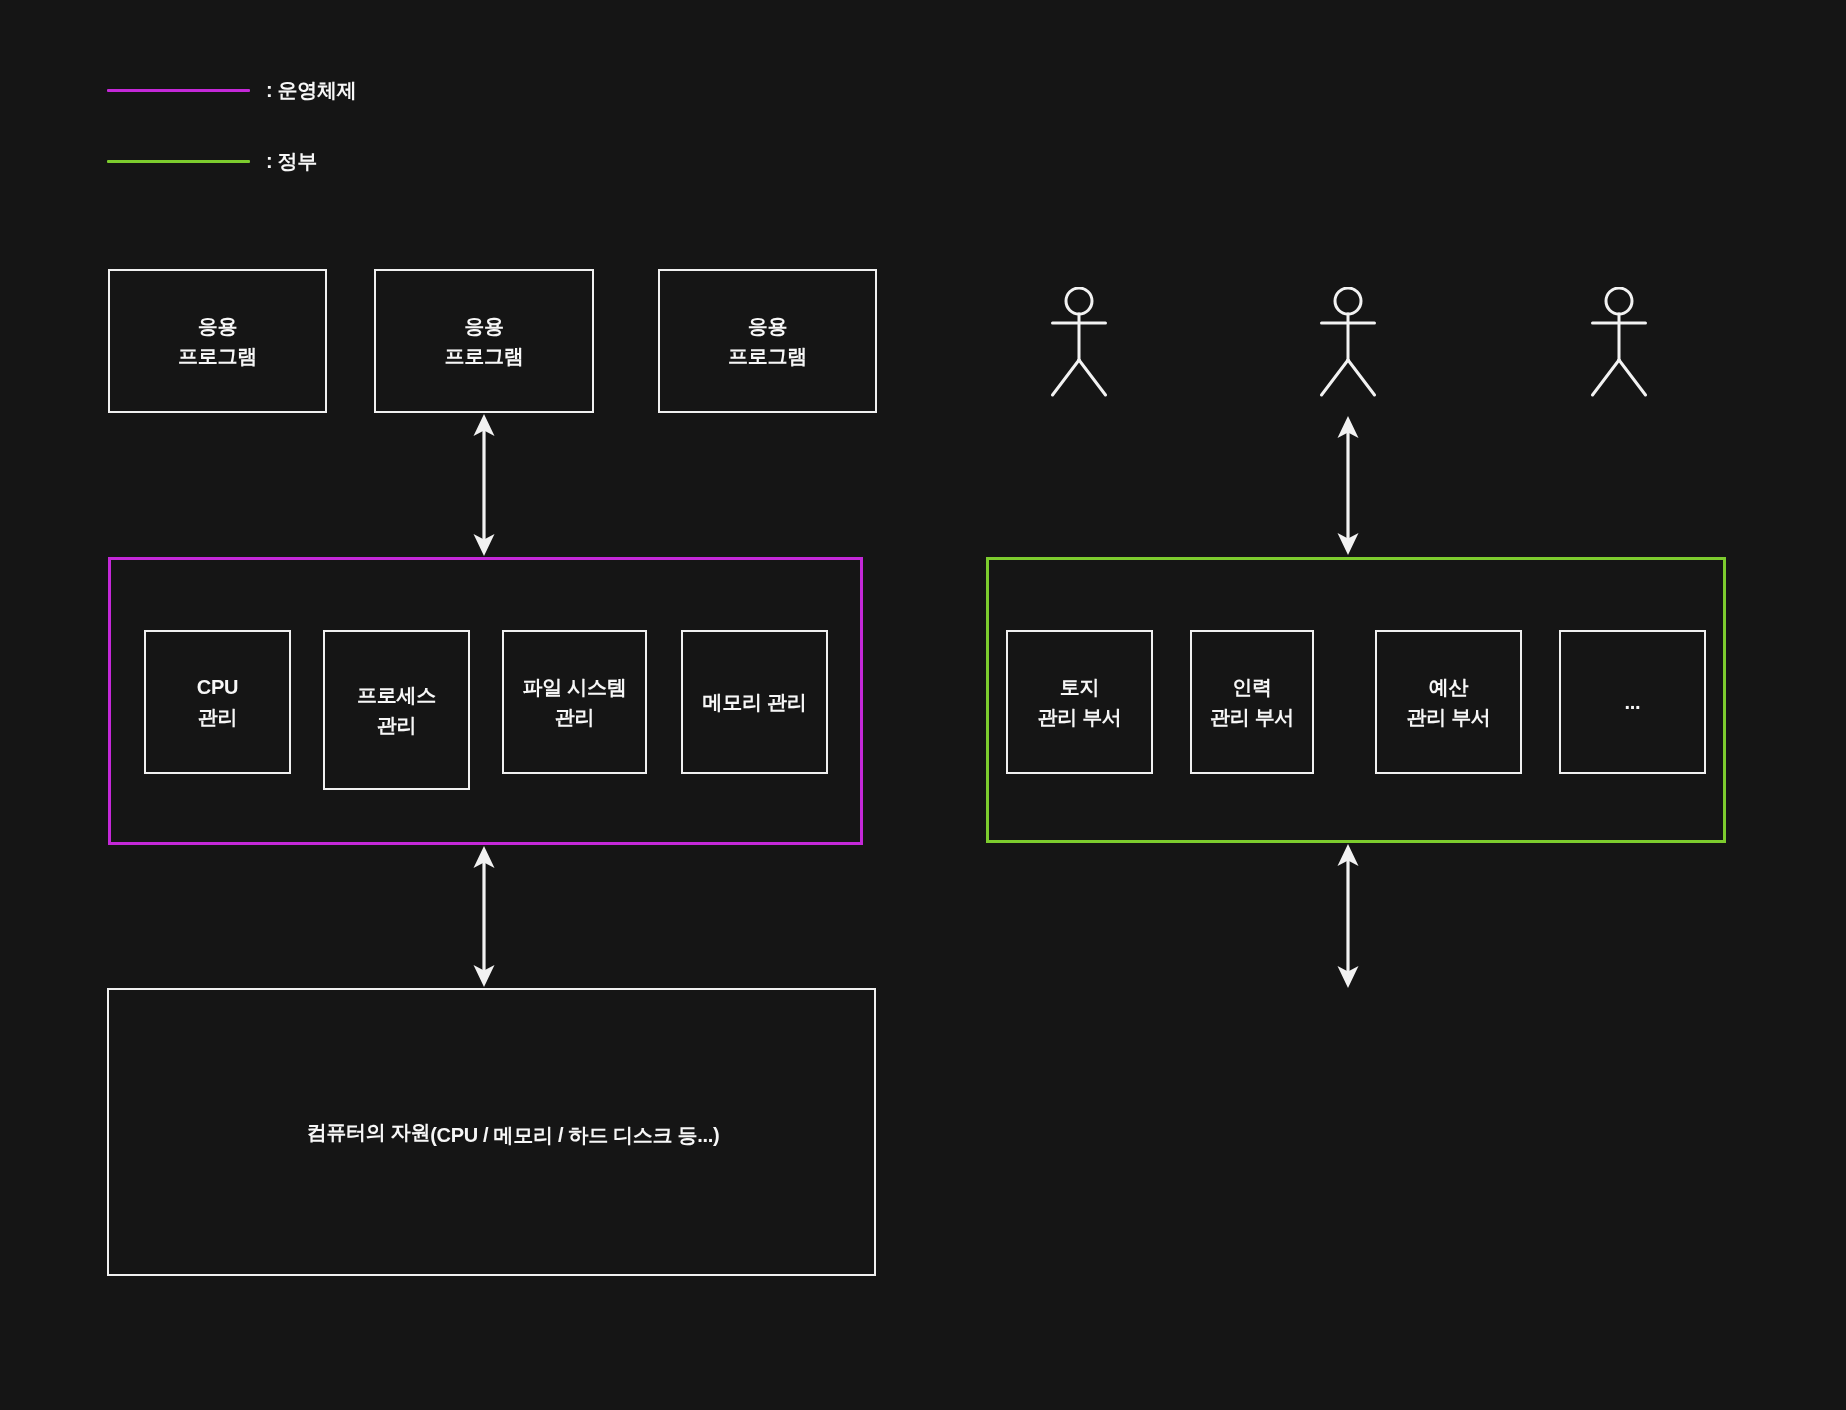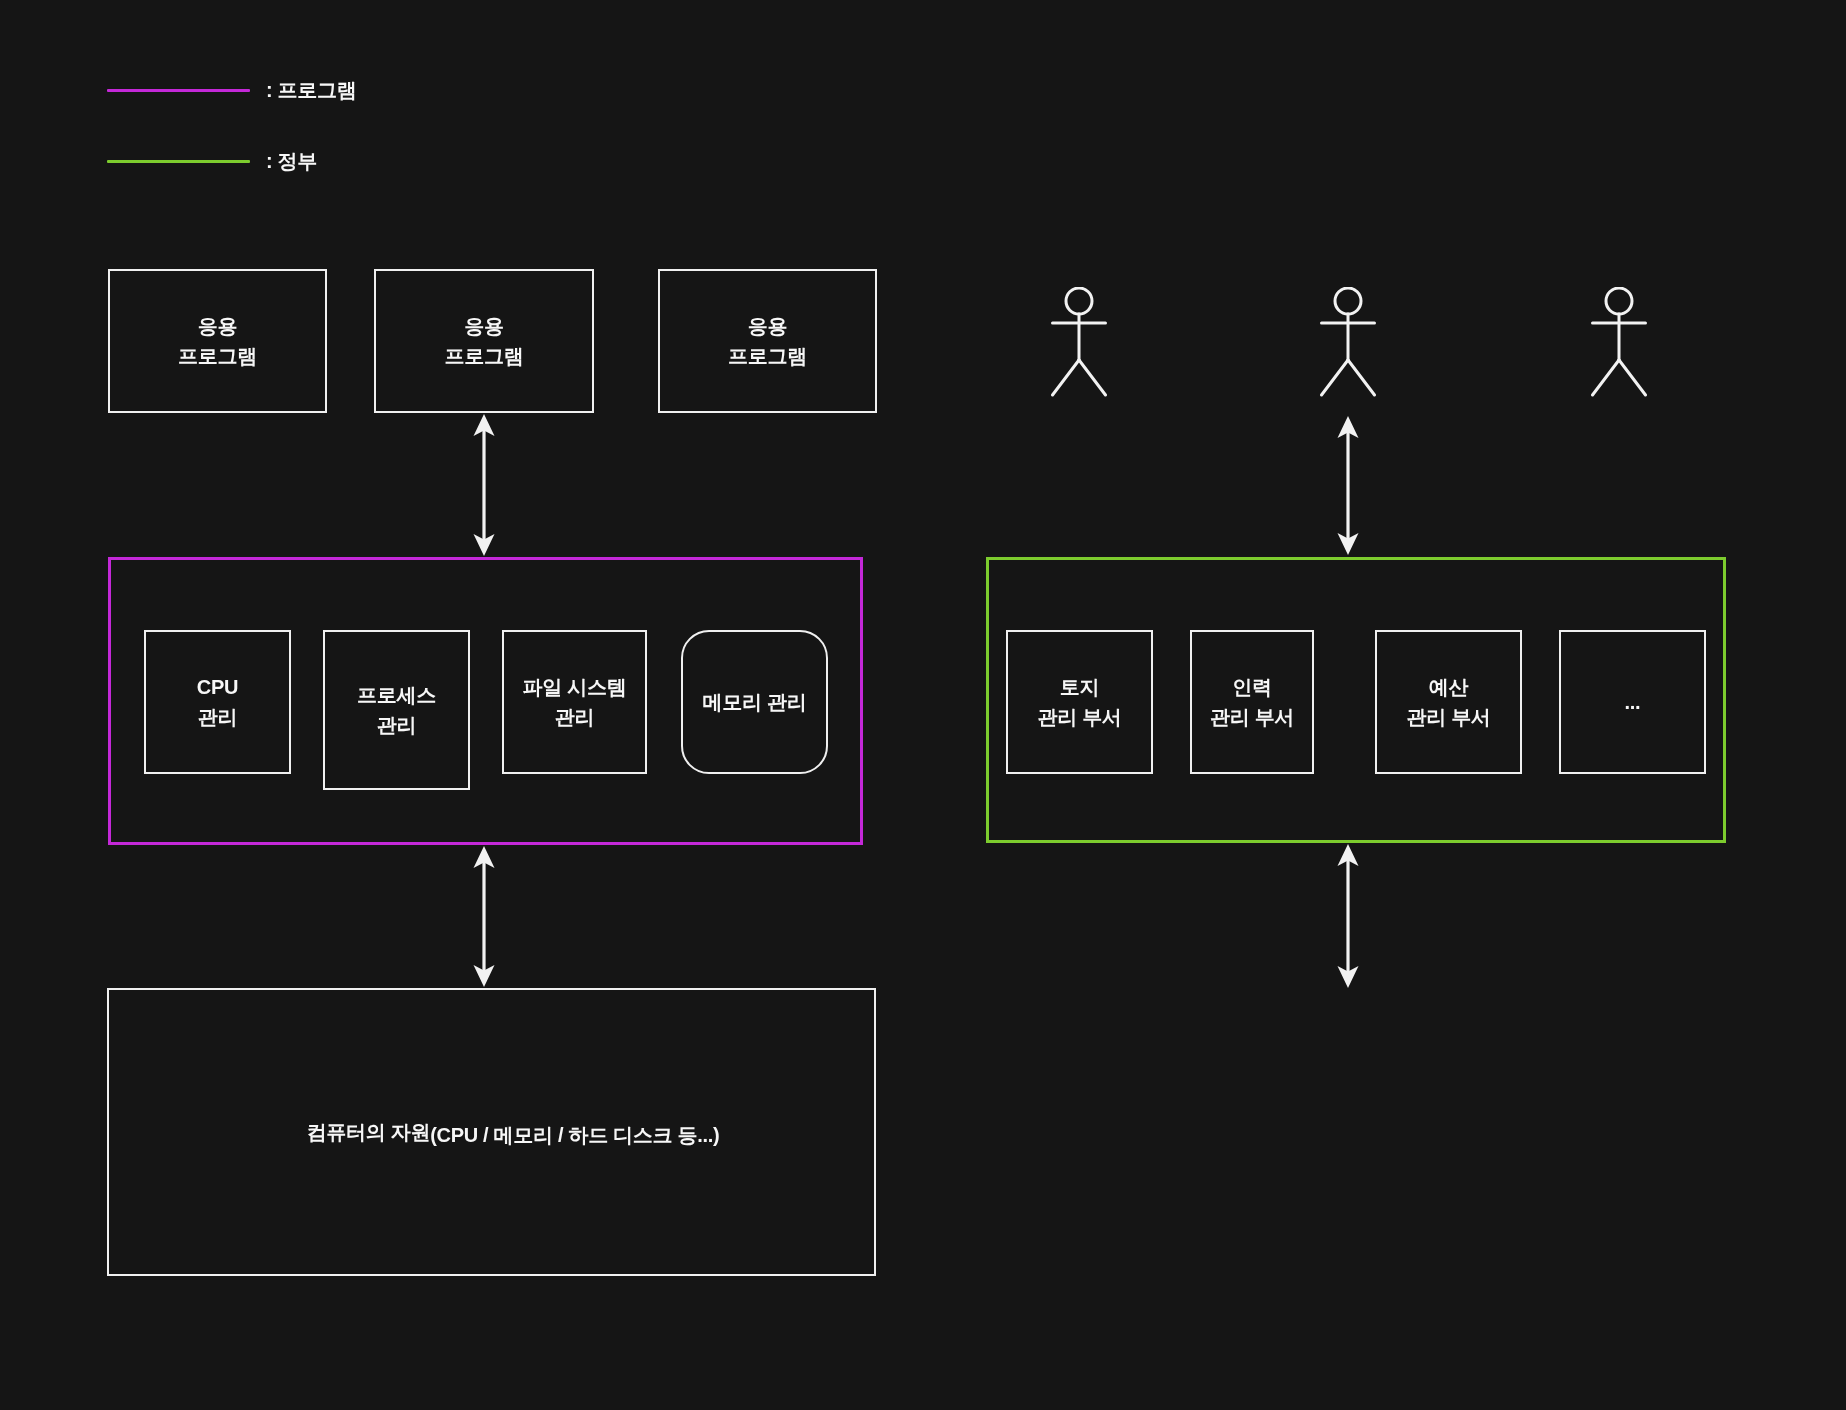--- a/index.html
+++ b/index.html
@@ -58,21 +58,21 @@
     stroke:#f2f2f2;stroke-width:3;fill:none;stroke-linecap:round;
   }
 </style>
 </head>
 <body>
 
 <div class="canvas">
 
   <div class="legend-row" style="left:107px;top:76px;">
     <div class="legend-line" style="background-color: rgb(196, 40, 216);"></div>
-    <div class="legend-label">: 프로그램</div>
+    <div class="legend-label">: 운영체제</div>
   </div>
   <div class="legend-row" style="left:107px;top:147px;">
     <div class="legend-line" style="background-color: rgb(125, 204, 46);"></div>
     <div class="legend-label">: 정부</div>
   </div>
 
   <div class="box white-box" style="left:108px;top:269px;width:219px;height:144px;">
     <div class="box-label">응용
 프로그램</div>
   </div>
@@ -98,21 +98,21 @@
 관리</div>
   </div>
   <div class="box module-box" style="left:323px;top:630px;width:147px;height:160px;">
     <div class="box-label">프로세스
 관리</div>
   </div>
   <div class="box module-box" style="left:502px;top:630px;width:145px;height:144px;">
     <div class="box-label">파일 시스템
 관리</div>
   </div>
-  <div class="box module-box" style="left:681px;top:630px;width:147px;height:144px;border-radius:28px;">
+  <div class="box module-box" style="left:681px;top:630px;width:147px;height:144px;">
     <div class="box-label">메모리 관리</div>
   </div>
 
   <svg class="arrow-svg" style="left:468px;top:845px;" width="32" height="143" viewBox="0 0 32 143">
     <line x1="16" y1="15" x2="16" y2="128"></line>
     <polygon points="16,1 26.5,23 16,17.5 5.5,23"></polygon>
     <polygon points="16,142 26.5,120 16,125.5 5.5,120"></polygon>
   </svg>
 
   <div class="box white-box resource-box" style="left:107px;top:988px;width:769px;height:288px;">

